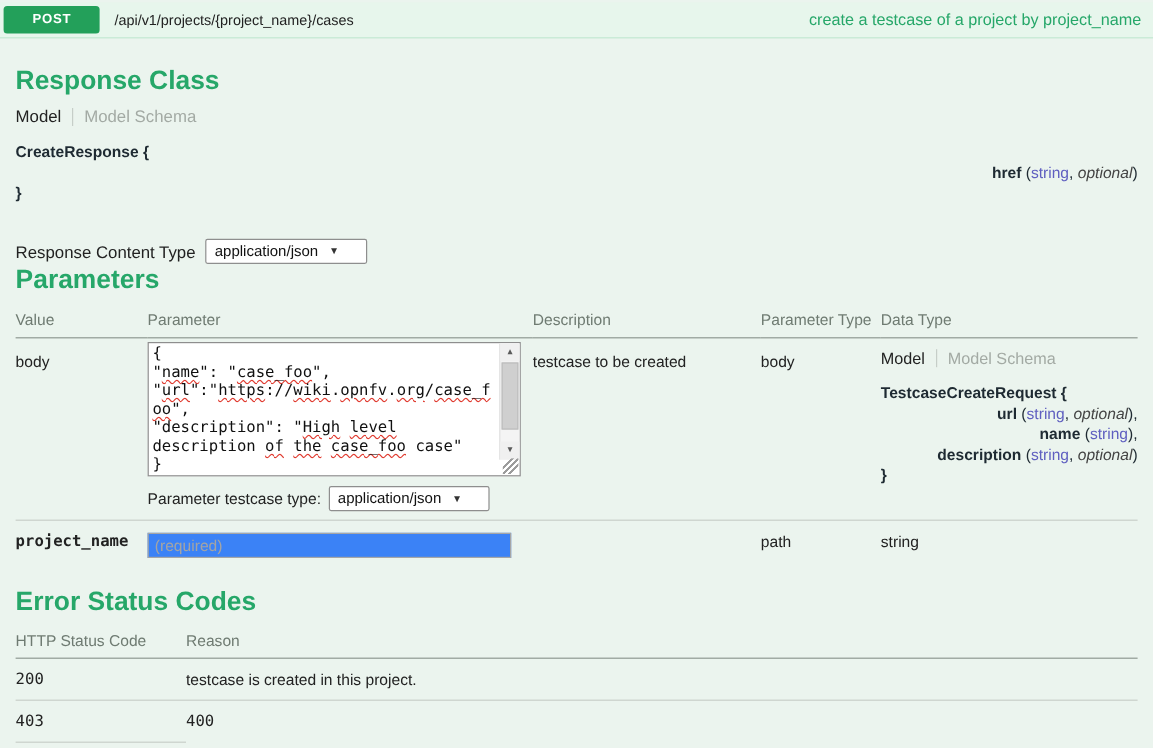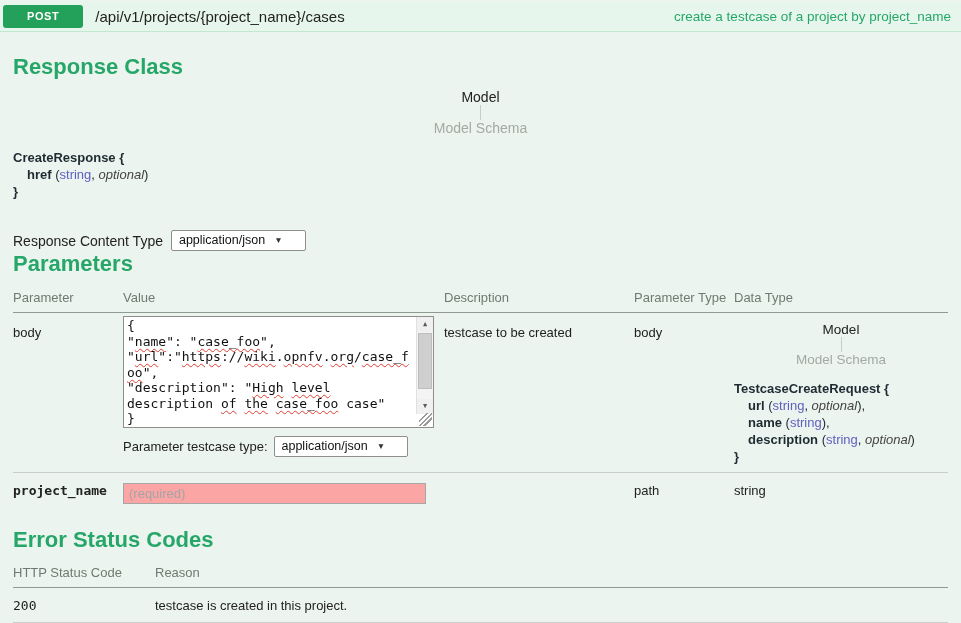--- a/index.html
+++ b/index.html
@@ -14,40 +14,40 @@
   .op-header {
     display:flex; align-items:center; height:30px;
     background:#e7f6ec; border-bottom:1px solid #c3e8d1;
     padding:0 10px 0 3px; margin-top:2px;
   }
   .badge {
     background:var(--badge); color:#fff; font-weight:bold;
     font-size:11px; letter-spacing:.6px; line-height:1;
     padding:6px 24px; border-radius:3px;
   }
-  .path { margin-left:12px; font-size:15px; color:#222; text-decoration:none; }
+  .path { margin-left:12px; font-size:12px; color:#222; text-decoration:none; }
   .summary { margin-left:auto; font-size:13.5px; color:var(--accent); text-decoration:none; }
 
   .main { padding:0 13px; }
   h2 { color:var(--accent); font-size:22px; font-weight:600; margin:0; }
   .rc-title { padding-top:22px; }
   .params-title { }
   .errors-title { margin-top:23px; }
 
   
-  .tabs { display:flex; align-items:center; margin-top:9px; font-size:14px;flex-direction:column; }
+  .tabs { display:flex; align-items:center; margin-top:9px; font-size:14px; }
   .tab-active { color:#222; cursor:pointer; }
   .tab-sep { width:1px; height:15px; background:#c6cec8; margin:0 9px; }
   .tab-inactive { color:#a3aaa4; cursor:pointer; }
   .dt-tabs { margin-top:0; font-size:13.5px; }
 
   
   .sig { margin-top:13px; font-size:13px; line-height:17px; color:#1e2a32; }
   .sig-title, .sig-close { font-weight:bold; }
-  .sig-prop { padding-left:14px; }
+  .sig-prop { padding-left:14px;text-align:right; }
   .prop-name { font-weight:bold; }
   .sig-type { color:var(--type); }
   .sig-opt { font-style:italic; color:#444; }
 
   
   .select {
     display:inline-flex; align-items:center; gap:9px;
     background:#fff; border:1px solid #8e8e8e; border-radius:2px;
     padding:2px 22px 3px 7px; font-size:12.5px; color:#111; cursor:pointer;
   }
@@ -99,21 +99,21 @@
   .grip {
     position:absolute; right:1px; bottom:1px; width:13px; height:13px; cursor:nwse-resize;
     background:linear-gradient(135deg,
       transparent 0 5px, #9c9c9c 5px 6.5px,
       transparent 6.5px 8.5px, #9c9c9c 8.5px 10px,
       transparent 10px 12px, #9c9c9c 12px 13.5px, transparent 13.5px);
   }
   .ct-row { display:flex; align-items:center; gap:6px; margin-top:8px; font-size:13px; }
 
   .text-input {
-    width:303px; height:21px; border:1px solid #a6a6a6; background:#fca5a5;
+    width:303px; height:21px; border:1px solid #a6a6a6; background:#3b82f6;
     font-size:13px; padding:2px 5px; font-family:inherit; border-radius:0;
   }
   .text-input::placeholder { color:#a4a4a4; opacity:1; }
   .pname { font-family:"DejaVu Sans Mono","Liberation Mono",monospace; font-weight:bold; font-size:13px; }
 
   
   .grid-errors { display:grid; grid-template-columns:142px 1fr; margin-top:6px; font-size:13px; }
   .ecode { font-family:"DejaVu Sans Mono","Liberation Mono",monospace; padding:10px 0 9px; }
   .ereason { padding:10px 0 9px; }
   .ebord { border-bottom:1px solid #c9cfc9; }
@@ -147,22 +147,22 @@
     <span>Response Content Type</span>
     <span class="select">
       <span>application/json</span>
       <span class="arrow">▼</span>
     </span>
   </div>
 
   <h2 class="params-title">Parameters</h2>
 
   <div class="grid-params">
+    <div class="ghead">Value</div>
     <div class="ghead">Parameter</div>
-    <div class="ghead">Value</div>
     <div class="ghead">Description</div>
     <div class="ghead">Parameter Type</div>
     <div class="ghead">Data Type</div>
 
     <div class="cell">body</div>
     <div class="cell-value">
       <div class="editor">
         <span class="editor-text"><span class="">{
 "</span><span class="squig">name</span><span class="">": "</span><span class="squig">case_foo</span><span class="">",
 "</span><span class="squig">url</span><span class="">":"</span><span class="squig">https</span><span class="">://</span><span class="squig">wiki</span><span class="">.</span><span class="squig">opnfv</span><span class="">.</span><span class="squig">org</span><span class="">/</span><span class="squig">case_foo</span><span class="">",

